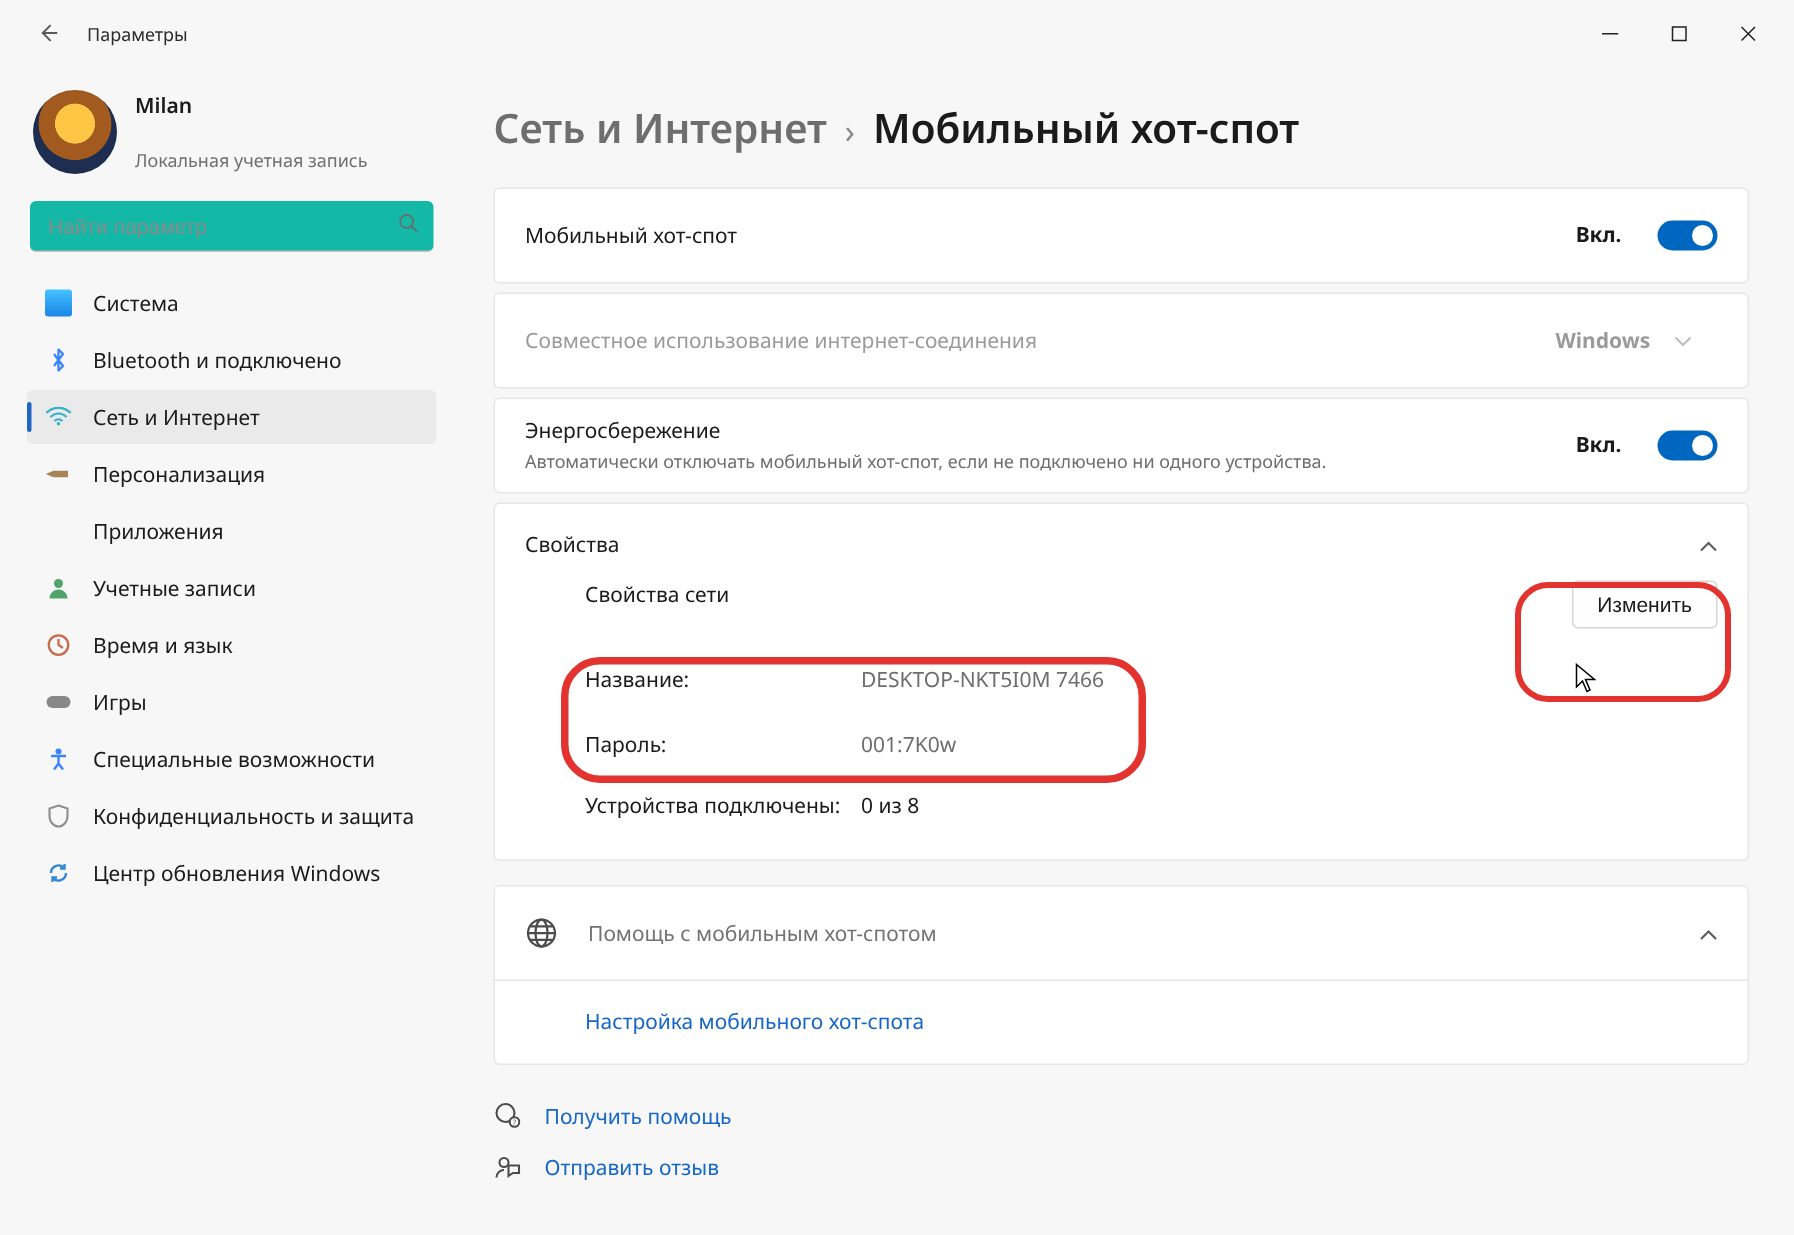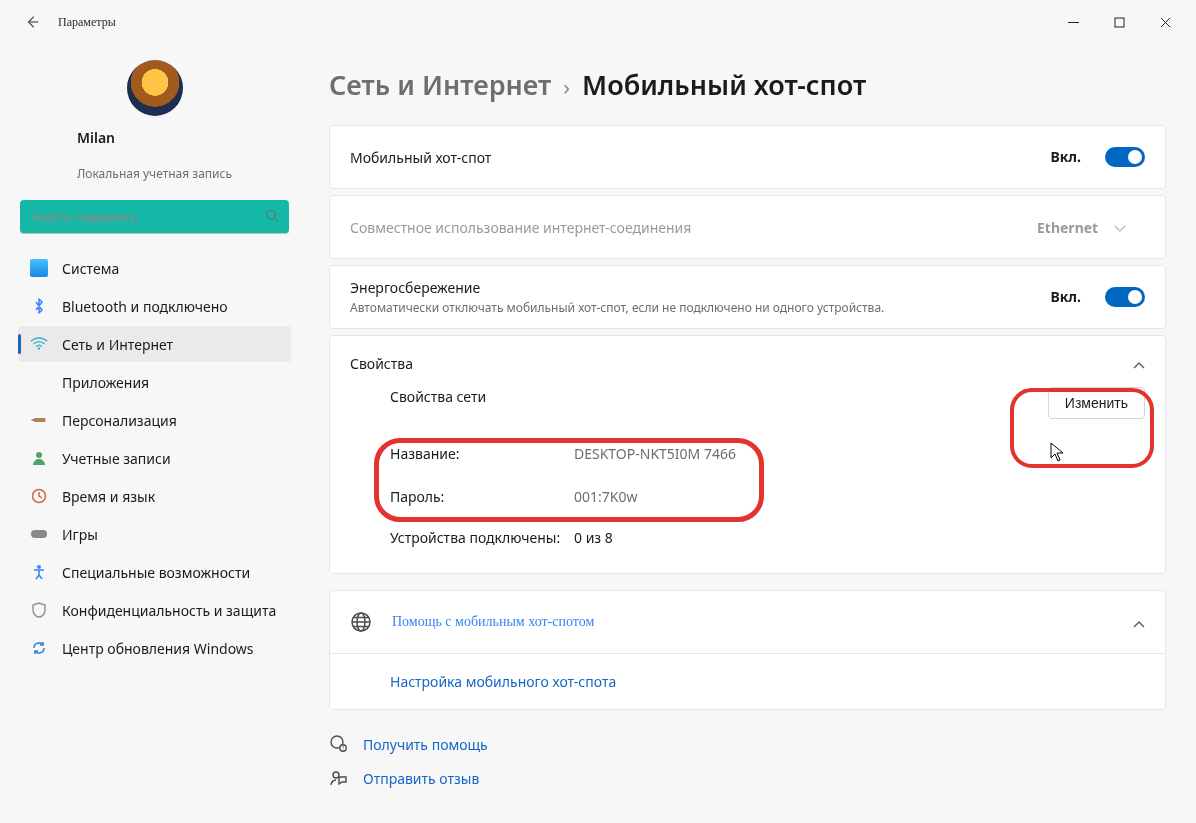--- a/index.html
+++ b/index.html
@@ -23,33 +23,32 @@
     background:var(--bg);
     color:var(--text);
     overflow:hidden;
     font-size:14px;
   }
   
   .titlebar{
     height:44px;
     display:flex;align-items:center;
     padding:0 8px 0 20px;
-    font-family:Liberation Serif, serif;
   }
   .tb-back{width:24px;height:24px;display:flex;align-items:center;justify-content:center;color:#5a5a5a;border-radius:4px;}
   .tb-title{margin-left:14px;font-size:12px;color:#2b2b2b;}
   .tb-spacer{flex:1;}
   .wc{width:46px;height:30px;display:flex;align-items:center;justify-content:center;color:#333;}
   .wc svg{display:block;}
   
   .app{display:flex;height:calc(100% - 44px);}
   .sidebar{width:305px;flex:none;padding:10px 14px 0 18px;}
   .content{flex:1;padding:18px 30px 0 24px;overflow:auto;}
   
-  .profile{display:flex;align-items:center;gap:12px;padding:6px 4px 18px;flex-direction:column;}
+  .profile{display:flex;align-items:center;gap:12px;padding:6px 4px 18px;}
   .avatar{width:56px;height:56px;border-radius:50%;background:radial-gradient(circle at 50% 40%,#ffc545 0 30%,#a25a1f 31% 55%,#1d2e50 56% 100%);flex:none;box-shadow:inset 0 0 0 1px rgba(0,0,0,.05);}
   .pname{font-weight:600;font-size:14px;color:#1b1b1b;}
   .psub{font-size:12px;color:var(--muted);margin-top:18px;}
   .search{position:relative;margin:0 2px 16px;}
   .search input{width:100%;height:34px;border:none;border-bottom:1px solid #c0c0c0;background:#14b8a6;border-radius:4px;padding:0 36px 0 12px;font-size:14px;color:#333;}
   .search input::placeholder{color:#8a8a8a;}
   .search .sicon{position:absolute;right:10px;top:50%;transform:translateY(-50%);color:#6c6c6c;font-size:14px;}
   .nav{display:flex;flex-direction:column;gap:2px;margin-top:2px;}
   .nav-item{display:flex;align-items:center;gap:14px;height:36px;padding:0 12px;border-radius:4px;color:#1b1b1b;font-size:14px;}
   .nav-item .nicon{width:18px;height:18px;flex:none;display:flex;align-items:center;justify-content:center;font-size:14px;}
@@ -92,21 +91,21 @@
   .card.properties{padding-bottom:16px;}
   .props-head{display:flex;align-items:center;justify-content:space-between;padding:18px 20px 14px;}
   .props-body{padding:0 20px 4px;}
   .sec-title{font-size:14px;color:#1b1b1b;margin:0 0 14px 40px;}
   .kv{display:flex;align-items:center;margin:24px 0 6px 40px;font-size:14px;}
   .kv .k{width:184px;color:#1b1b1b;}
   .kv .v{color:var(--muted);}
   .edit-btn{height:32px;padding:0 16px;border:1px solid #d6d6d6;background:#fefefe;border-radius:4px;font-size:14px;color:#1b1b1b;}
   .help-row{display:flex;align-items:center;gap:20px;padding:0 20px;min-height:62px;}
   .help-row .gicon{width:22px;height:22px;flex:none;color:#4c4c4c;}
-  .help-row .htitle{flex:1;font-size:14px;color:#3b82f6;font-family:Liberation Serif, serif;}
+  .help-row .htitle{flex:1;font-size:14px;color:#737373;}
   .link-row{padding:18px 20px 18px 60px;font-size:14px;color:var(--link);}
   
   .bottom-links{margin-top:24px;display:flex;flex-direction:column;gap:14px;}
   .blink{display:flex;align-items:center;gap:14px;font-size:14px;color:var(--link);}
   .blink .bic{width:20px;height:20px;color:#4c4c4c;flex:none;}
   
   .red-box{position:absolute;border:4px solid var(--red);border-radius:22px;pointer-events:none;}
   .red-box.big{border-width:5px;border-radius:26px;}
   
   .cursor{position:absolute;width:14px;height:20px;pointer-events:none;}
@@ -177,37 +176,37 @@
       <div class="nav-item selected">
         <span class="nicon net">
           <svg width="18" height="14" viewBox="0 0 20 14">
               <path d="M1 4c5-5 13-5 18 0M4 7c3.5-3.5 8.5-3.5 12 0M7 10c1.8-1.8 4.2-1.8 6 0" fill="none" stroke="currentColor" stroke-width="1.6"></path>
               <circle cx="10" cy="12" r="1.3" fill="currentColor"></circle>
             </svg>
         </span>
         <span>Сеть и Интернет</span>
       </div>
       <div class="nav-item">
+        <span class="nicon pers">
+          <svg width="16" height="16" viewBox="0 0 16 16">
+              <path d="M2 14l2-5 7-7 3 3-7 7-5 2z" fill="#a78357"></path>
+            </svg>
+        </span>
+        <span>Персонализация</span>
+      </div>
+      <div class="nav-item">
         <span class="nicon apps">
             <span></span>
             <span></span>
             <span></span>
             <span></span>
           </span>
         <span>Приложения</span>
       </div>
       <div class="nav-item">
-        <span class="nicon pers">
-          <svg width="16" height="16" viewBox="0 0 16 16">
-              <path d="M2 14l2-5 7-7 3 3-7 7-5 2z" fill="#a78357"></path>
-            </svg>
-        </span>
-        <span>Персонализация</span>
-      </div>
-      <div class="nav-item">
         <span class="nicon acc">
           <svg width="16" height="16" viewBox="0 0 16 16">
               <circle cx="8" cy="5" r="3" fill="#52a36b"></circle>
               <path d="M2 15c0-3.3 2.7-6 6-6s6 2.7 6 6" fill="#52a36b"></path>
             </svg>
         </span>
         <span>Учетные записи</span>
       </div>
       <div class="nav-item">
         <span class="nicon time">
@@ -276,21 +275,21 @@
       </div>
     </div>
 
     <div class="card">
       <div class="row">
         <div class="main">
           <div class="title disabled">Совместное использование интернет-соединения</div>
         </div>
         <div class="ctrl">
           <div class="select">
-            <span>Ethernet</span>
+            <span>Windows</span>
             <span class="chev disabled">
               <svg width="12" height="8" viewBox="0 0 12 8">
                   <path d="M1 1l5 5 5-5" fill="none" stroke="currentColor" stroke-width="1.4"></path>
                 </svg>
             </span>
           </div>
         </div>
       </div>
     </div>
 

